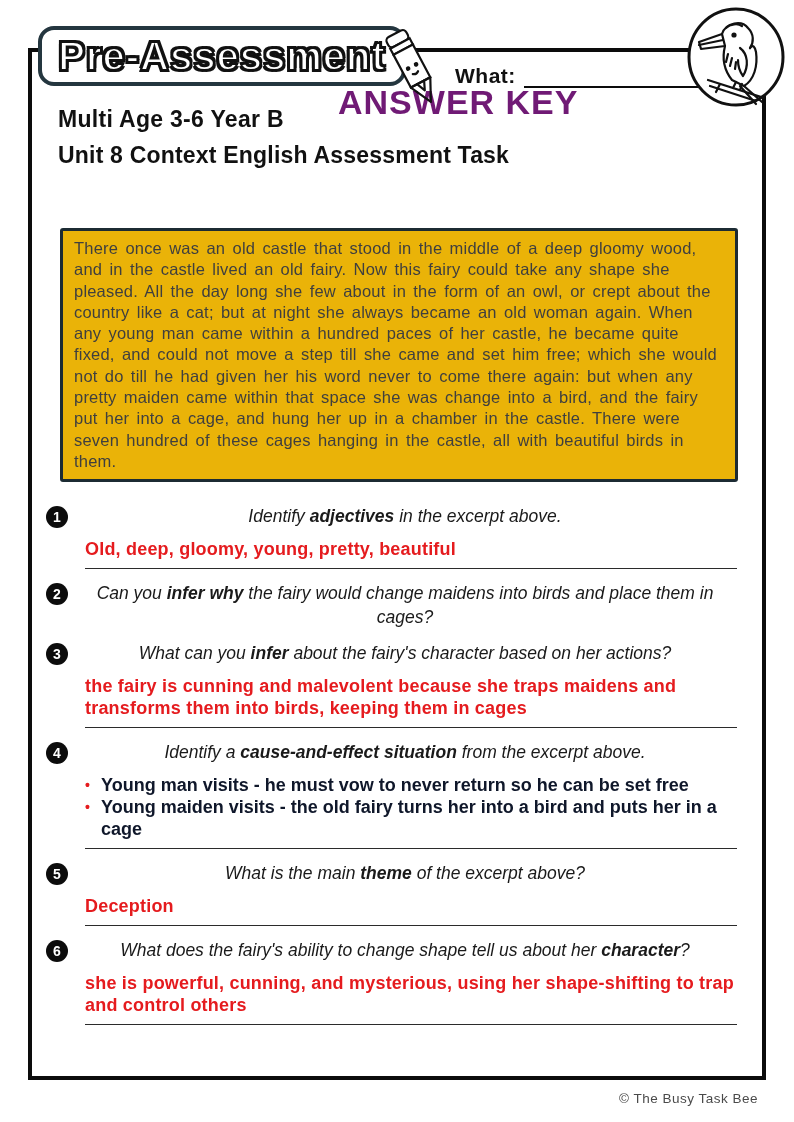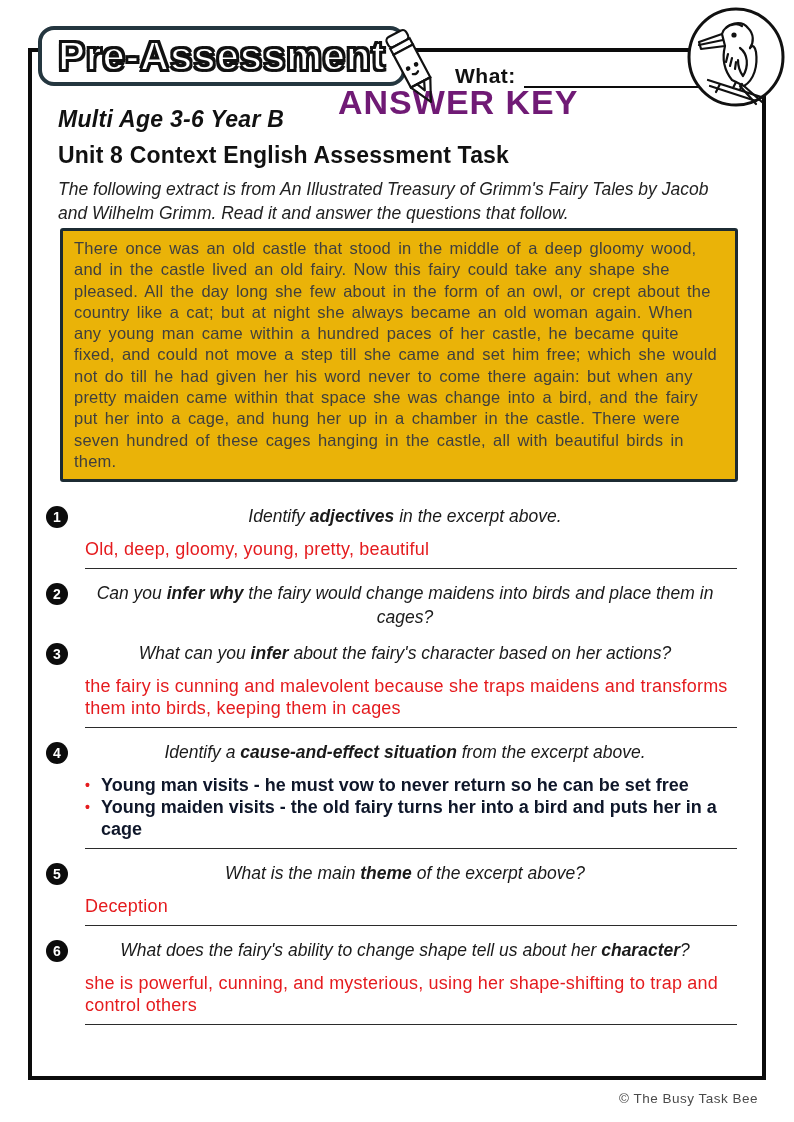--- a/index.html
+++ b/index.html
@@ -23,21 +23,21 @@
     font-size:40px; font-weight:bold; letter-spacing:1px; color:#fff;
     -webkit-text-stroke:2px #111;
     text-shadow:-2px -2px 0 #111, 2px -2px 0 #111, -2px 2px 0 #111, 2px 2px 0 #111;
     white-space:nowrap;
   }
   .pencil { position:absolute; left:388px; top:26px; z-index:4; transform:rotate(-28deg); }
   .bird-wrap { position:absolute; left:686px; top:6px; width:100px; height:102px; z-index:3; }
   .name-row { position:absolute; left:455px; top:64px; z-index:2; display:flex; align-items:flex-end; }
   .name-label { font-size:21px; font-weight:bold; color:#111; letter-spacing:0.5px; }
   .name-line { width:228px; border-bottom:2.5px solid #0c0c0c; margin-left:8px; height:24px; }
-  .course-title { position:absolute; left:58px; top:106px; font-size:23px; font-weight:bold; letter-spacing:0.3px;font-style:italic; }
+  .course-title { position:absolute; left:58px; top:106px; font-size:23px; font-weight:bold; letter-spacing:0.3px; }
   .answer-key { position:absolute; left:338px; top:83px; font-size:34px; font-weight:bold; color:#701a75; letter-spacing:1px; }
   .unit-title { position:absolute; left:58px; top:142px; font-size:23px; font-weight:bold; letter-spacing:0.2px; }
   .instructions {
     position:absolute; left:58px; top:177px; width:682px;
     font-style:italic; font-size:17.5px; line-height:24px; color:#222;
   }
   
   .extract-box {
     position:absolute; left:60px; top:228px; width:678px; height:254px;
     background:#eab308; border:3.5px solid #1c2b33; border-radius:3px;
@@ -58,21 +58,21 @@
   }
   .q-prompt {
     margin-left:17px; font-style:italic; font-size:17.5px; line-height:24px;
     color:#1a1a1a; width:640px;text-align:center;
   }
   .q-prompt b { font-weight:bold; }
   .q-answer-wrap {
     margin-left:39px; width:652px; border-bottom:1.5px solid #2b2b2b;
     padding:8px 0 8px 0; margin-top:2px;
   }
-  .q-answer { color:#e51b1e; font-weight:normal; font-size:18px; line-height:22px; letter-spacing:0.2px; }
+  .q-answer { color:#e51b1e; font-weight:bold; font-size:18px; line-height:22px; letter-spacing:0.2px; }
   .q-bullets { list-style:none; }
   .q-bullets li { position:relative; padding-left:16px; color:#0f172a; font-weight:bold; font-size:18px; line-height:22px; }
   .q-bullets li::before { content:"•"; position:absolute; left:0; top:0; color:#e51b1e; font-size:14px; }
   
   .footer {
     position:absolute; right:36px; top:1091px; font-size:13.5px; color:#4a4a4a;
     letter-spacing:0.5px;
   }
   svg .ln { fill:none; stroke:#111; stroke-width:2.2; stroke-linecap:round; stroke-linejoin:round; }
 </style>
@@ -118,21 +118,20 @@
   </div>
 
   <div class="name-row">
     <span class="name-label">What:</span>
     <span class="name-line"></span>
   </div>
 
   <div class="course-title">Multi Age 3-6 Year B</div>
   <div class="answer-key">ANSWER KEY</div>
   <div class="unit-title">Unit 8 Context English Assessment Task</div>
-  <div class="instructions">The following extract is from An Illustrated Treasury of Grimm's Fairy Tales by Jacob and Wilhelm Grimm.  Read it and answer the questions that follow.</div>
 
   <div class="extract-box">
     <div class="extract-text">There once was an old castle that stood in the middle of a deep gloomy wood, and in the castle lived an old fairy. Now this fairy could take any shape she pleased. All the day long she few about in the form of an owl, or crept about the country like a cat; but at night she always became an old woman again. When any young man came within a hundred paces of her castle, he became quite fixed, and could not move a step till she came and set him free; which she would not do till he had given her his word never to come there again: but when any pretty maiden came within that space she was change into a bird, and the fairy put her into a cage, and hung her up in a chamber in the castle. There were seven hundred of these cages hanging in the castle, all with beautiful birds in them.</div>
   </div>
 
   <div class="questions">
 
     <div class="question">
       <div class="q-row">
         <div class="q-num">1</div>

